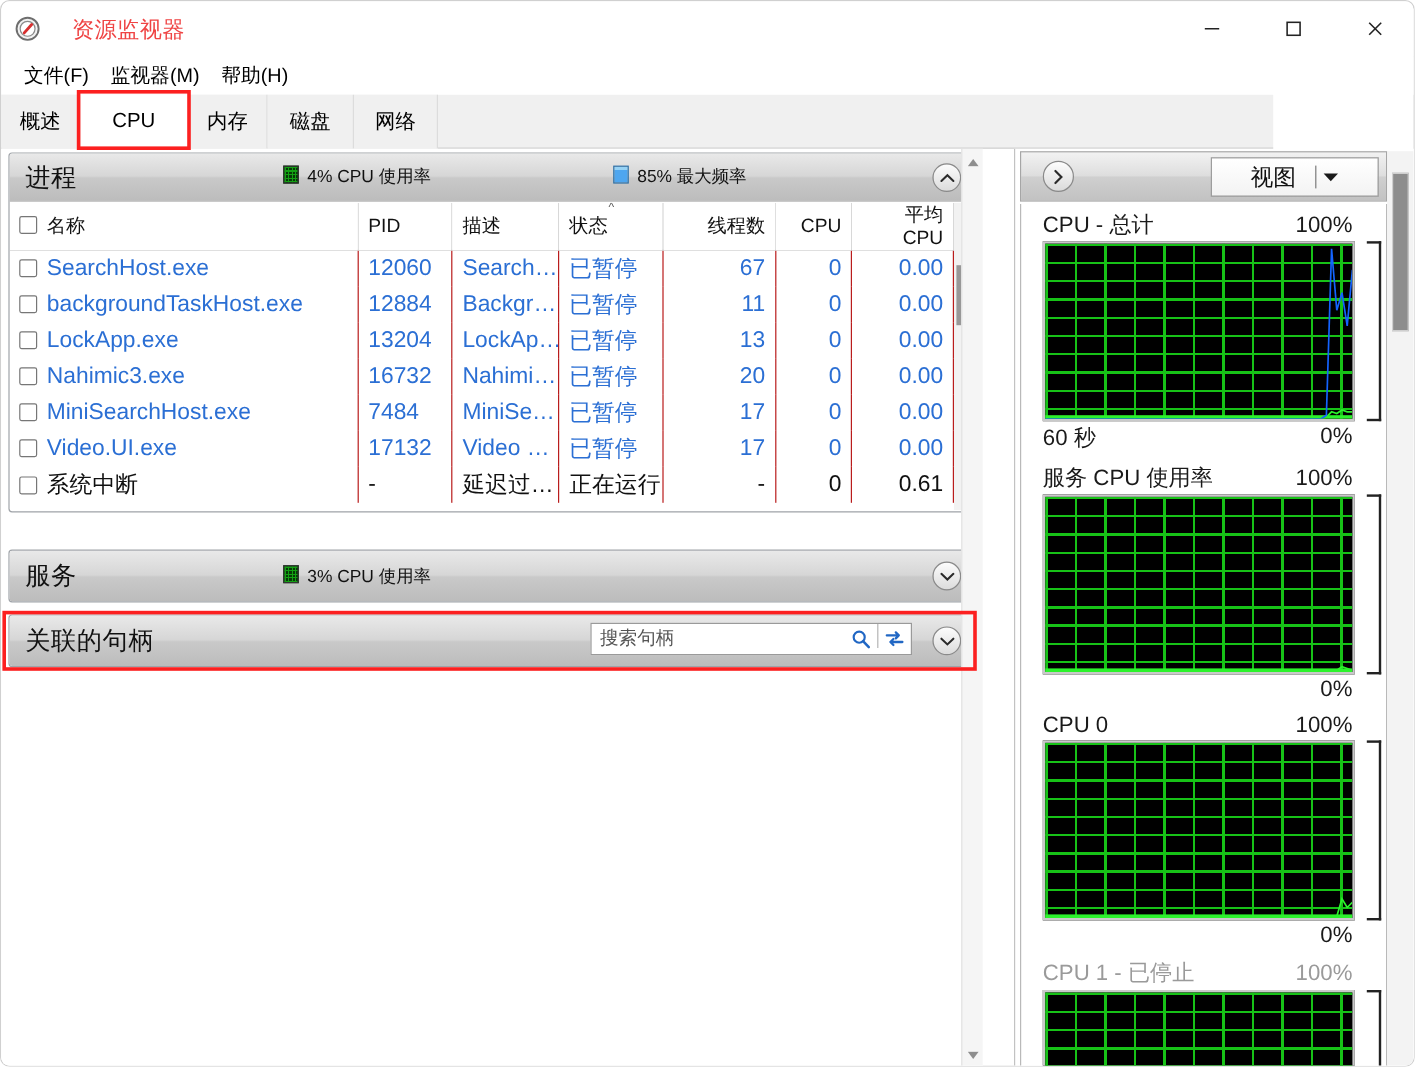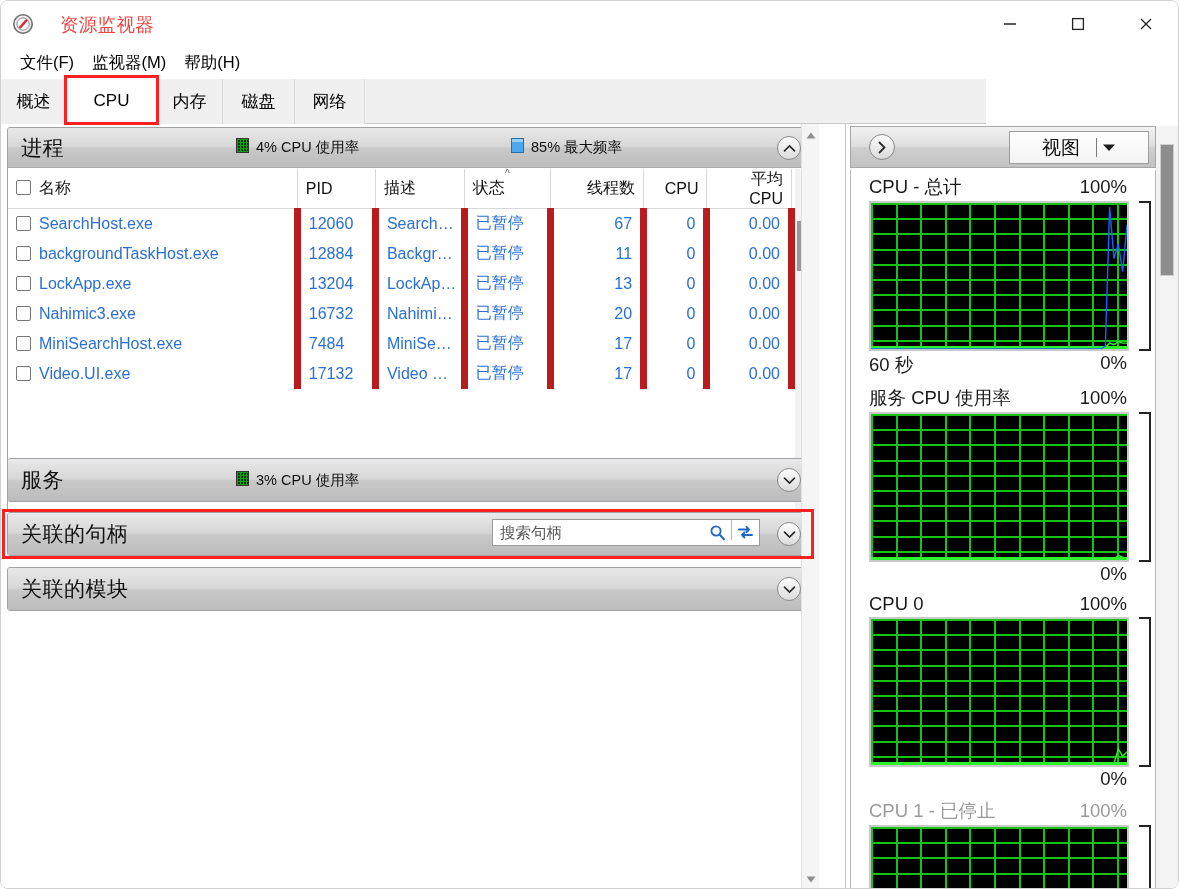--- a/index.html
+++ b/index.html
@@ -46,21 +46,21 @@
     position: absolute; left: 0; top: 46px; width: 1179px; height: 32px;
     background: #ffffff;
     display: flex; align-items: center; padding-left: 10px;
   }
   .menu-item {
     font-size: 16.5px; color: #000; padding: 2px 9px; cursor: default;
   }
 
   
   .tabstrip {
-    position: absolute; left: 0; top: 78px; width: 985px; height: 45px;
+    position: absolute; left: 0; top: 78px; width: 1060px; height: 45px;
     background: #f0f0f0;
     border-bottom: 1px solid #c8c8c8;
   }
   .tab {
     position: absolute; top: 0; height: 45px;
     display: flex; align-items: center; justify-content: center;
     font-size: 17px; color: #000; cursor: default;
     background: #f0f0f0;
     border-right: 1px solid #dcdcdc;
   }
@@ -138,22 +138,22 @@
   
   .ptable { width: 100%; border-collapse: collapse; table-layout: fixed; }
   .ptable th {
     font-weight: normal; font-size: 16px; color: #111;
     height: 34px; background: #ffffff;
     border-right: 1px solid #d8d8d8;
     border-bottom: 1px solid #d8d8d8;
     padding: 0 8px; position: relative;
   }
   .ptable td {
-    font-size: 16px; height: 30px;
-    border-right: 7px solid #b91c1c;
+    font-size: 19px; height: 30px;
+    border-right: 1px solid #b91c1c;
     padding: 0 8px;
     color: #2b6fd4; white-space: nowrap; overflow: hidden; margin-top: 24px;
   }
   .ptable tr.sysrow td { color: #111; }
   .ptable th.l, .ptable td.l { text-align: left; }
   .ptable th.r, .ptable td.r { text-align: right; }
   .cbox {
     display: inline-block; width: 15px; height: 15px;
     border: 1px solid #767676; border-radius: 2px;
     background: #fff; vertical-align: -2px; margin-right: 8px;
@@ -339,21 +339,21 @@
     <div class="tab" style="left:156px;width:66px">内存</div>
     <div class="tab" style="left:222px;width:72px">磁盘</div>
     <div class="tab" style="left:294px;width:70px">网络</div>
     <div class="tab-hl" style="left:63px;top:-4px;width:95px;height:50px"></div>
   </div>
 
   <div class="content">
 
     <div class="left-pane">
 
-      <div class="group" style="top:3px;height:384px">
+      <div class="group" style="top:3px;height:300px">
         <div class="group-head">
           <div class="group-title">进程</div>
           <div class="legend" style="position:absolute;left:228px">
             <span class="legend-swatch green"></span>
             <span>4% CPU 使用率</span>
           </div>
           <div class="legend" style="position:absolute;left:503px">
             <span class="legend-swatch blue"></span>
             <span>85% 最大频率</span>
           </div>
@@ -436,20 +436,29 @@
                 </tr>
                 <tr>
                   <td class="l"><span class="cbox"></span>Video.UI.exe</td>
                   <td class="l">17132</td>
                   <td class="l">Video …</td>
                   <td class="l">已暂停</td>
                   <td class="r">17</td>
                   <td class="r">0</td>
                   <td class="r">0.00</td>
                 </tr>
+                <tr class="sysrow">
+                  <td class="l"><span class="cbox"></span>系统中断</td>
+                  <td class="l">-</td>
+                  <td class="l">延迟过…</td>
+                  <td class="l">正在运行</td>
+                  <td class="r">-</td>
+                  <td class="r">0</td>
+                  <td class="r">0.61</td>
+                </tr>
               </tbody>
           </table>
         </div>
 
         <div class="tbl-scroll">
           <div class="tbl-thumb"></div>
         </div>
       </div>
 
       <div class="group" style="top:334px;height:44px">
@@ -488,30 +497,20 @@
           </div>
           <div class="chev" style="top:9px">
             <svg width="13" height="9" viewBox="0 0 13 9">
                 <path d="M1.5 2.2 L6.5 7 L11.5 2.2" fill="none" stroke="#2b2b2b" stroke-width="1.7" stroke-linecap="round"></path>
               </svg>
           </div>
         </div>
       </div>
       <div class="panel-hl" style="top:385px;height:50px"></div>
 
-      <div class="group" style="top:443px;height:44px">
-        <div class="group-head" style="height:42px;border-bottom:none">
-          <div class="group-title">关联的模块</div>
-          <div class="chev" style="top:9px">
-            <svg width="13" height="9" viewBox="0 0 13 9">
-                <path d="M1.5 2.2 L6.5 7 L11.5 2.2" fill="none" stroke="#2b2b2b" stroke-width="1.7" stroke-linecap="round"></path>
-              </svg>
-          </div>
-        </div>
-      </div>
 
       <div class="left-scroll">
         <div class="ls-arrow" style="top:2px">
           <svg width="10" height="7" viewBox="0 0 10 7">
               <path d="M5 0.5 L9.5 6.5 L0.5 6.5 Z" fill="#8e8e8e"></path>
             </svg>
         </div>
         <div class="ls-arrow" style="bottom:2px">
           <svg width="10" height="7" viewBox="0 0 10 7">
               <path d="M5 6.5 L0.5 0.5 L9.5 0.5 Z" fill="#8e8e8e"></path>

